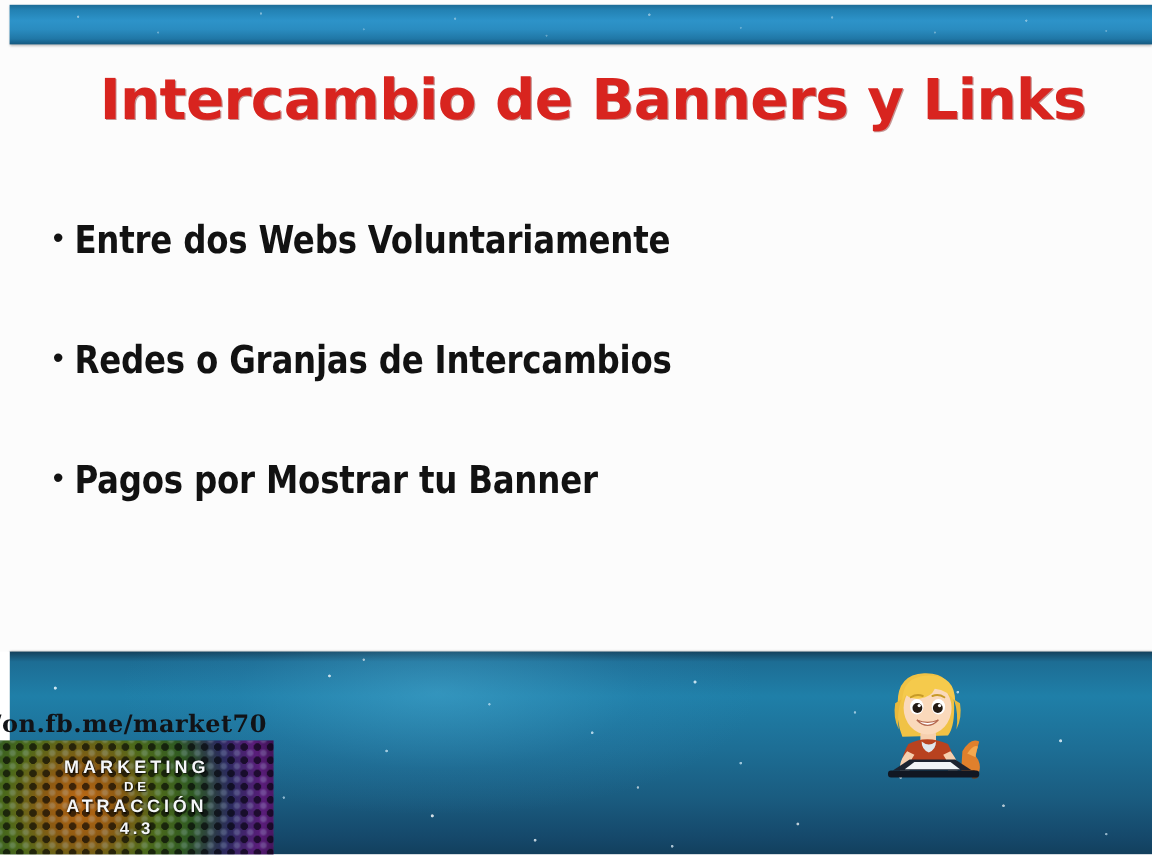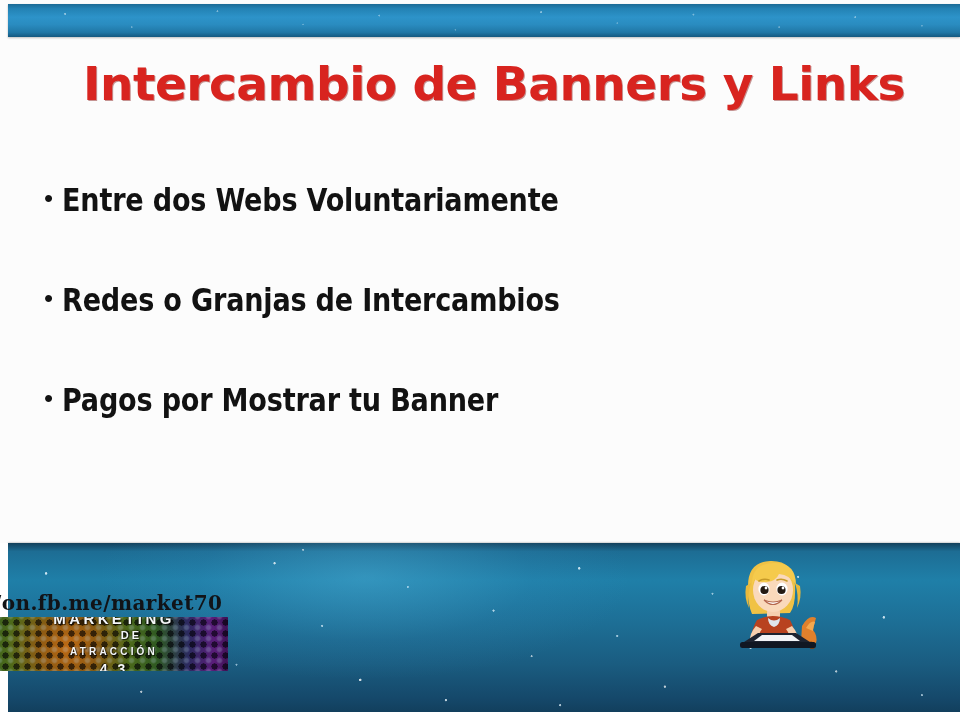--- a/index.html
+++ b/index.html
@@ -179,21 +179,21 @@
     white-space: nowrap;
     z-index: 6;
   }
 
   
   .badge {
     position: absolute;
     left: 0px;
     top: 617px;
     width: 228px;
-    height: 54px;
+    height: 95px;
     overflow: hidden;
     z-index: 5;
     background:
       radial-gradient(circle at 30% 55%, #c06a14 0%, #8e5a12 18%, #4d6a1a 38%, #2f5a22 55%, #2b2a5e 74%, #5a1d7a 90%, #3b1050 100%);
   }
   .badge .halftone {
     position: absolute;
     inset: 0;
     background-image:
       radial-gradient(circle, rgba(10,8,24,0.78) 38%, rgba(255,255,255,0.10) 42%, rgba(0,0,0,0) 60%);
@@ -217,22 +217,22 @@
     flex-direction: column;
     align-items: center;
     justify-content: center;
     gap: 0px;
     color: #f4f6f8;
     font-family: "Liberation Sans", sans-serif;
     font-weight: bold;
     text-shadow: 0 0 3px rgba(0,0,0,.85), 1px 1px 0 rgba(0,0,0,.5);
   }
   .badge .b-line1 { font-size: 15px; letter-spacing: 3.4px; line-height: 18px; }
-  .badge .b-line2 { font-size: 11px; letter-spacing: 3.0px; line-height: 15px; padding-left: 35px; }
-  .badge .b-line3 { font-size: 10px; letter-spacing: 3.2px; line-height: 18px; }
+  .badge .b-line2 { font-size: 11px; letter-spacing: 3.0px; line-height: 15px; }
+  .badge .b-line3 { font-size: 15px; letter-spacing: 3.2px; line-height: 18px; }
   .badge .b-line4 { font-size: 14px; letter-spacing: 3.0px; line-height: 17px; }
 
   
   .avatar {
     position: absolute;
     left: 718px;
     top: 556px;
     width: 118px;
     height: 108px;
     z-index: 6;

